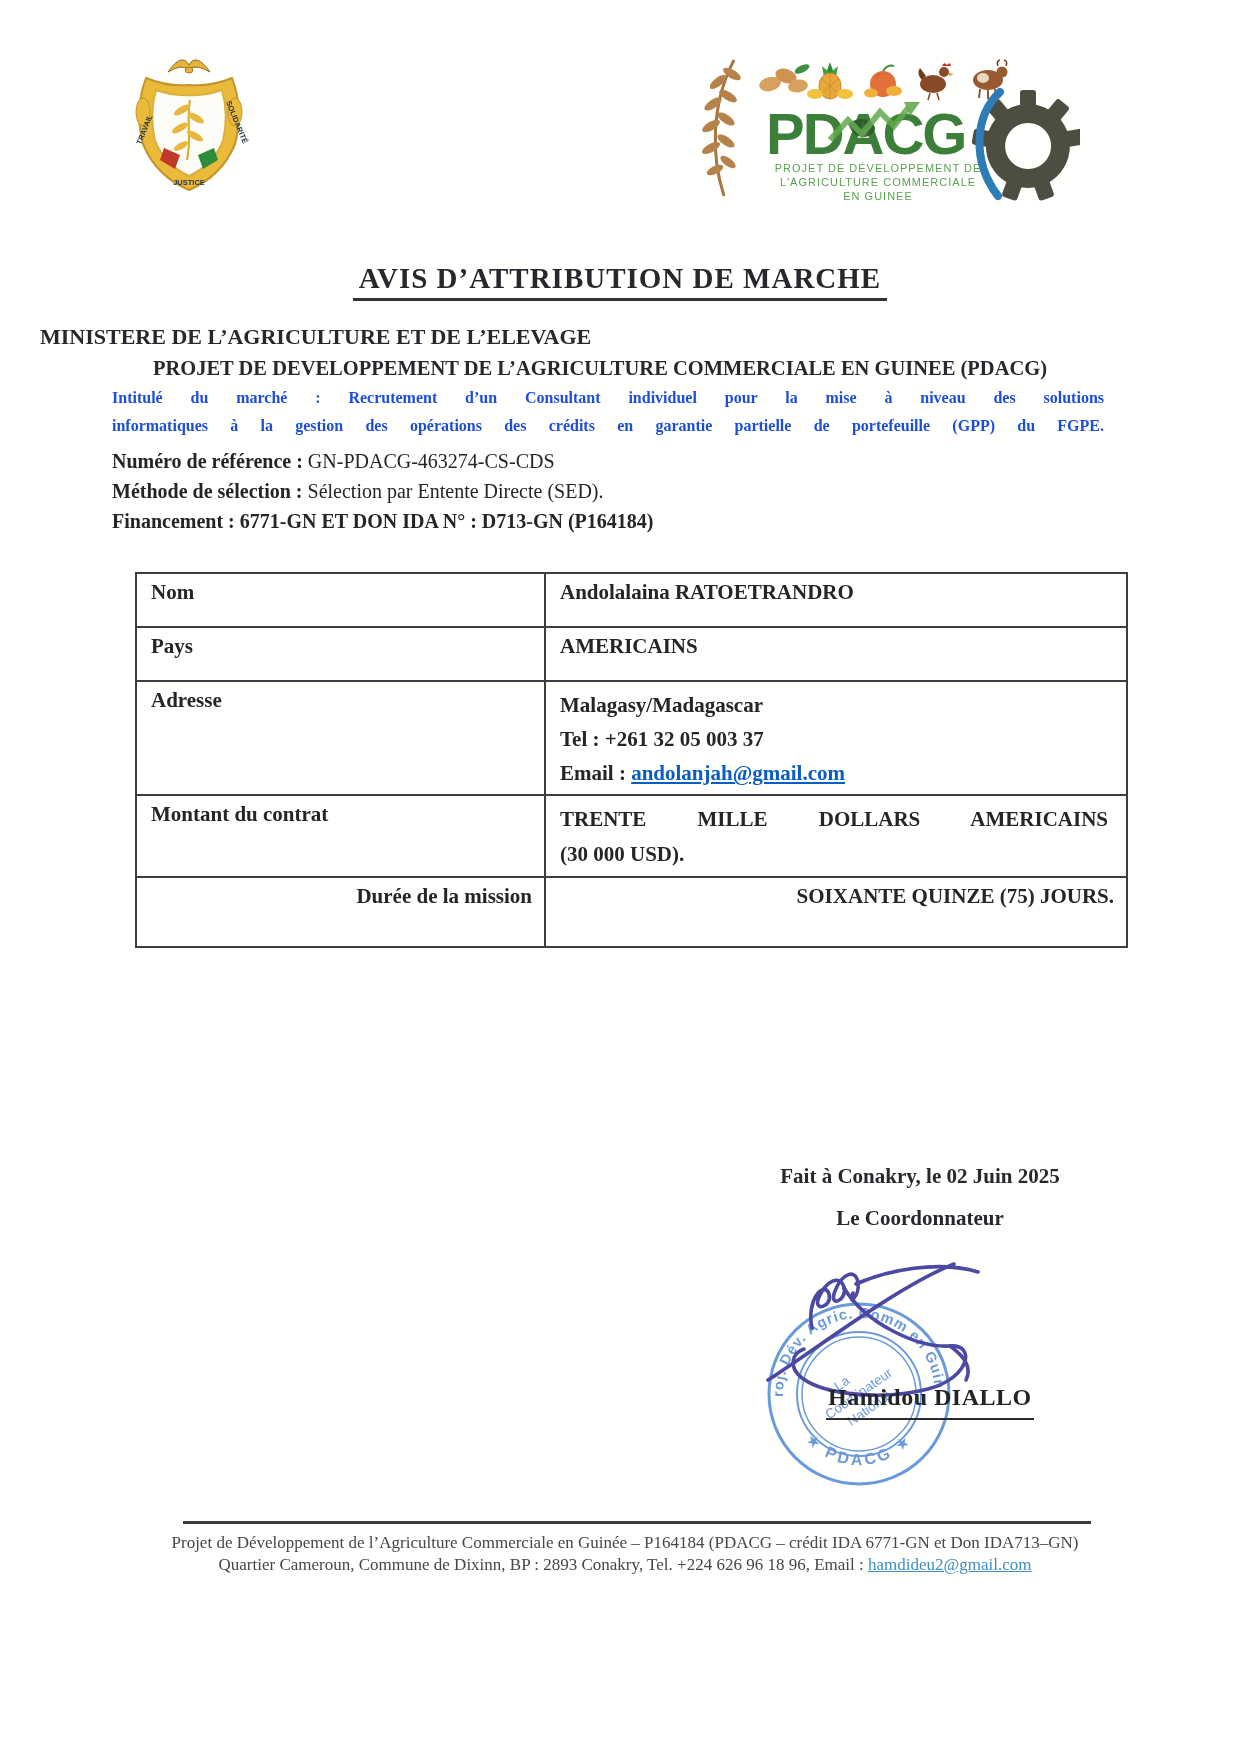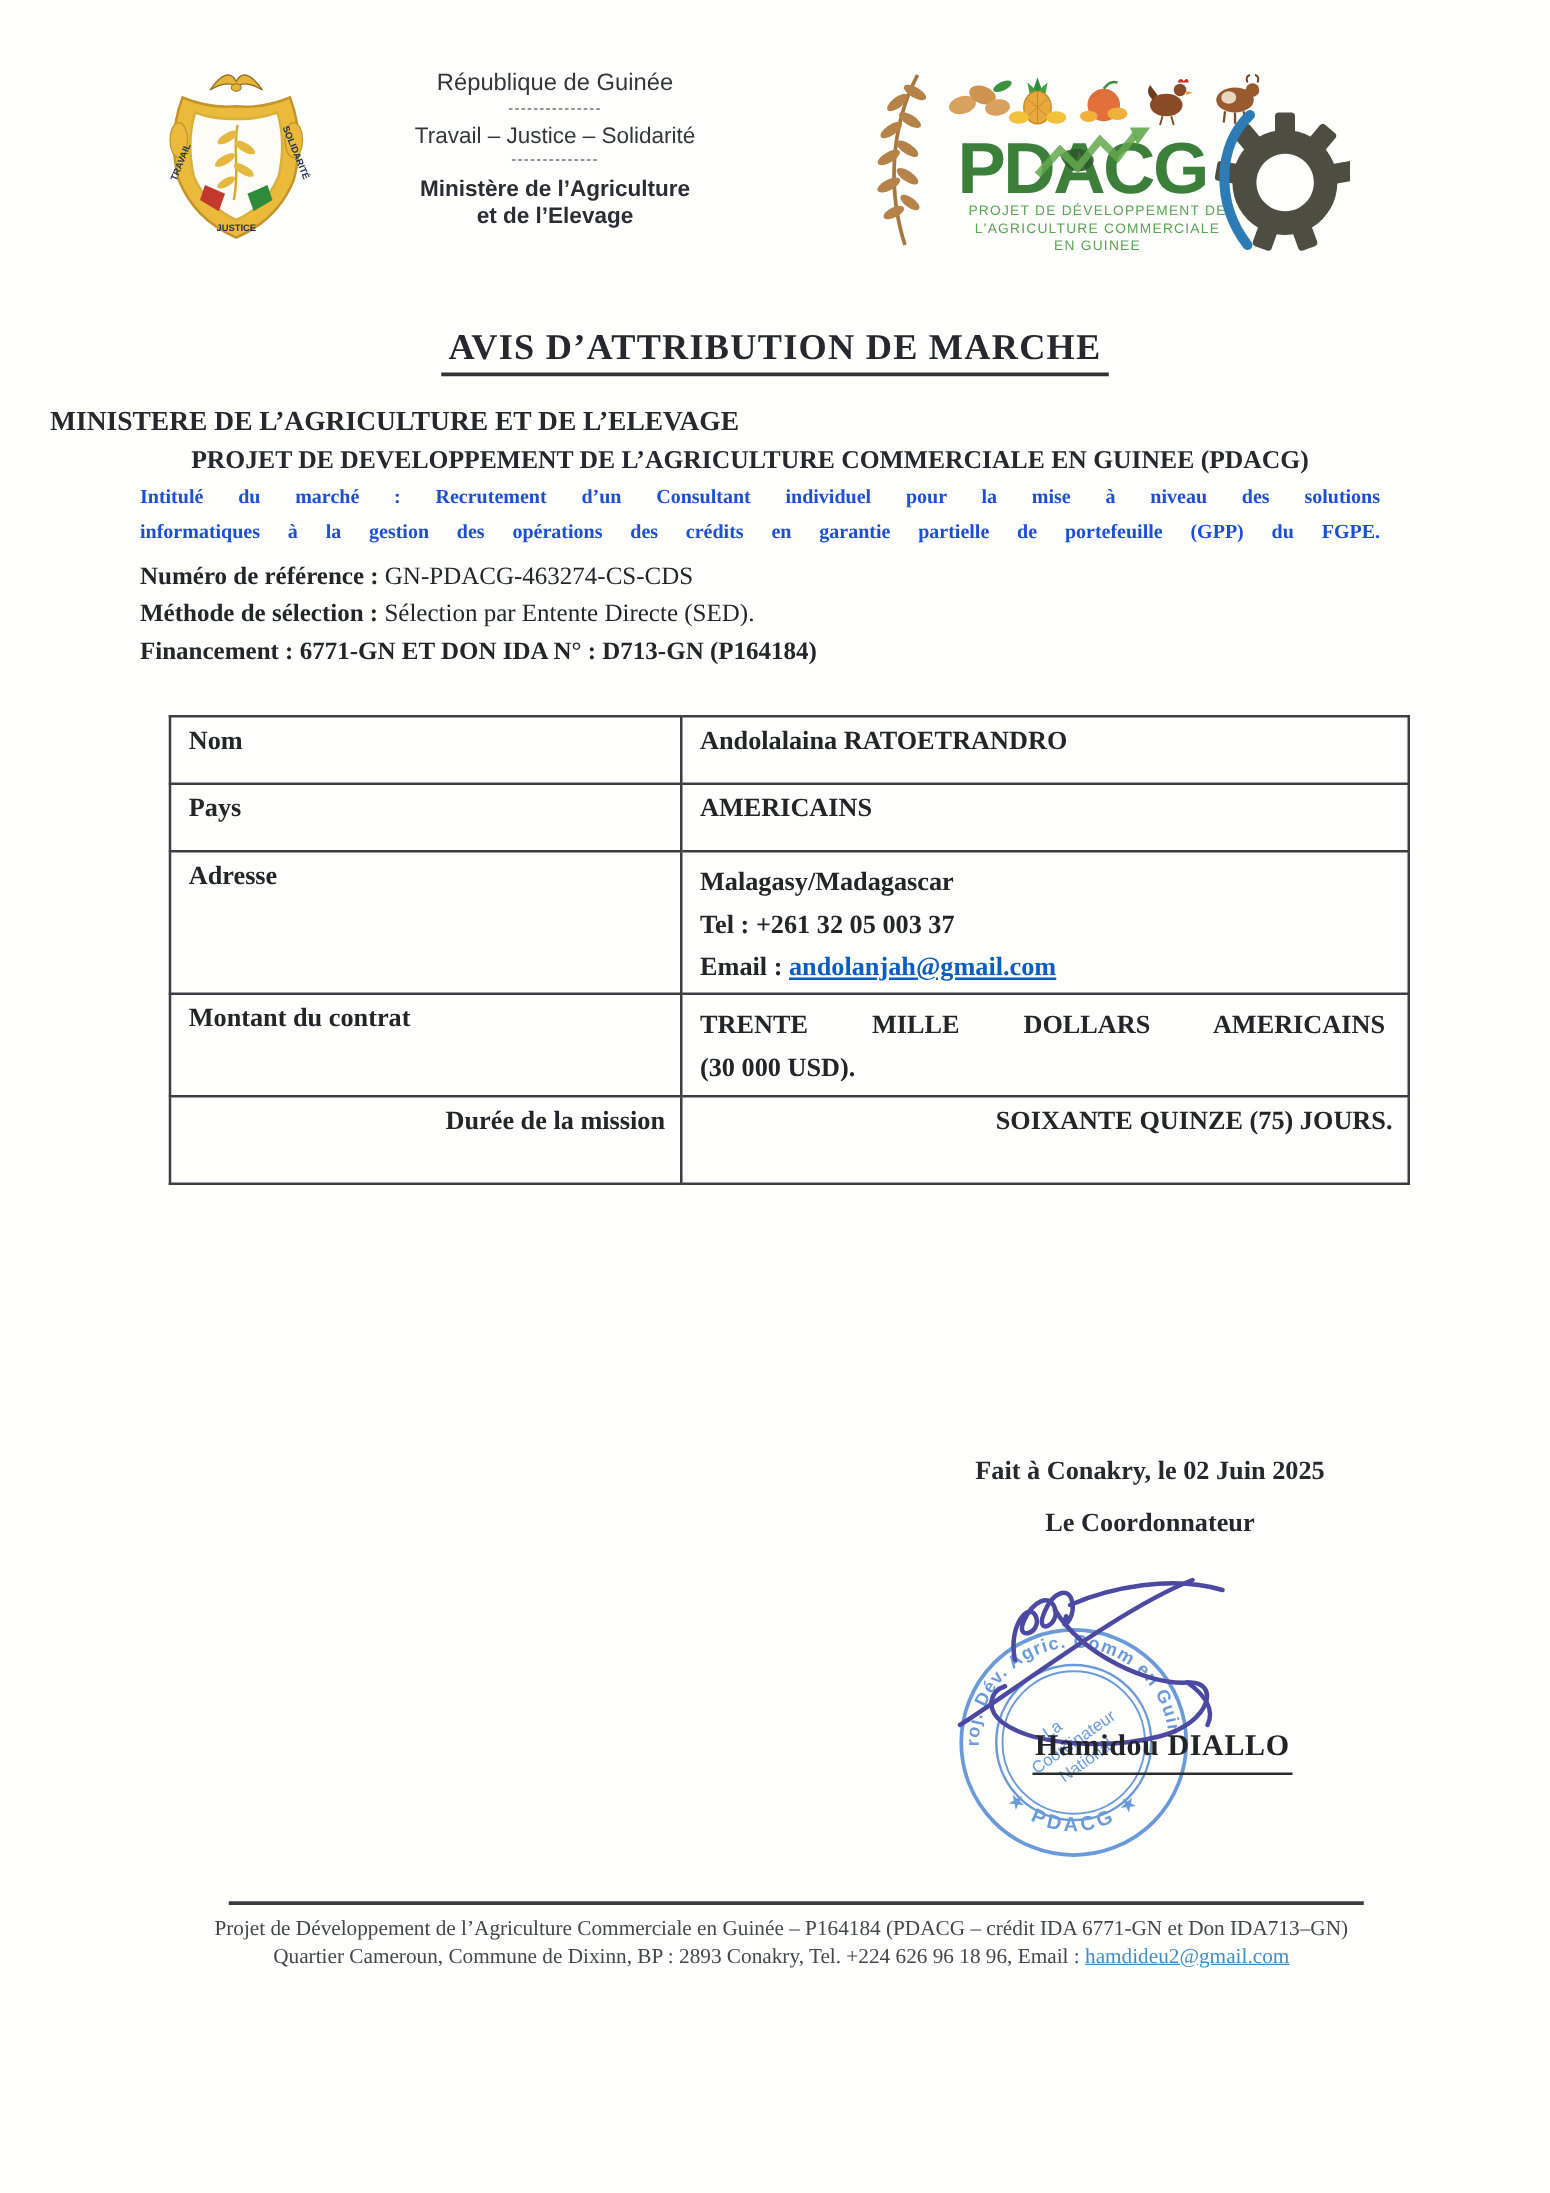--- a/index.html
+++ b/index.html
@@ -83,28 +83,20 @@
     <ellipse cx="57" cy="98" rx="8" ry="3.2" fill="#e6b83f" transform="rotate(-30 57 98)"></ellipse>
 
     <polygon points="40,100 56,107 51,121 36,112" fill="#c0392b"></polygon>
     <polygon points="74,107 90,100 94,112 79,121" fill="#2e8b3a"></polygon>
 
     <text font-family="Liberation Sans, DejaVu Sans, sans-serif" font-size="7.5" font-weight="bold" fill="#23344d" transform="translate(17,97) rotate(-68)">TRAVAIL</text>
     <text font-family="Liberation Sans, DejaVu Sans, sans-serif" font-size="7.5" font-weight="bold" fill="#23344d" x="65" y="137" text-anchor="middle">JUSTICE</text>
     <text font-family="Liberation Sans, DejaVu Sans, sans-serif" font-size="7.5" font-weight="bold" fill="#23344d" transform="translate(102,54) rotate(68)">SOLIDARITÉ</text>
   </svg>
 
-  <div class="hdr-center">
-    <div class="l1">République de Guinée</div>
-    <div class="sep">---------------</div>
-    <div class="l2">Travail – Justice – Solidarité</div>
-    <div class="sep">--------------</div>
-    <div class="l3">Ministère de l’Agriculture</div>
-    <div class="l4">et de l’Elevage</div>
-  </div>
 
   <svg class="logo" width="402" height="168" viewBox="0 0 402 168">
 
     <path d="M46,152 C33,112 33,60 56,16" fill="none" stroke="#a8763f" stroke-width="3"></path>
     <ellipse cx="40" cy="38" rx="10" ry="4.2" fill="#b5824a" transform="rotate(-38 40 38)"></ellipse>
     <ellipse cx="54" cy="30" rx="10" ry="4.2" fill="#b5824a" transform="rotate(30 54 30)"></ellipse>
     <ellipse cx="35" cy="60" rx="10" ry="4.2" fill="#b5824a" transform="rotate(-34 35 60)"></ellipse>
     <ellipse cx="50" cy="52" rx="10" ry="4.2" fill="#b5824a" transform="rotate(32 50 52)"></ellipse>
     <ellipse cx="33" cy="82" rx="10" ry="4.2" fill="#b5824a" transform="rotate(-30 33 82)"></ellipse>
     <ellipse cx="48" cy="75" rx="10" ry="4.2" fill="#b5824a" transform="rotate(34 48 75)"></ellipse>

